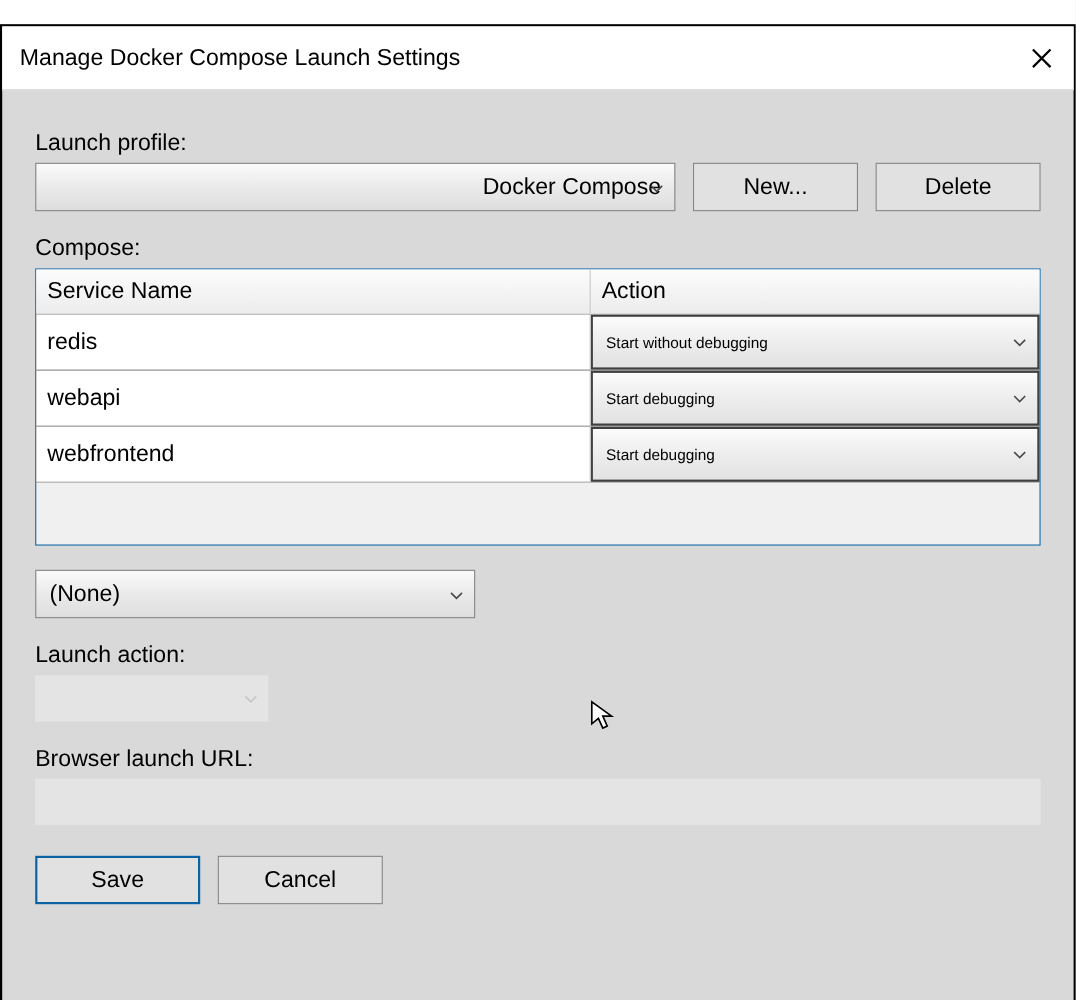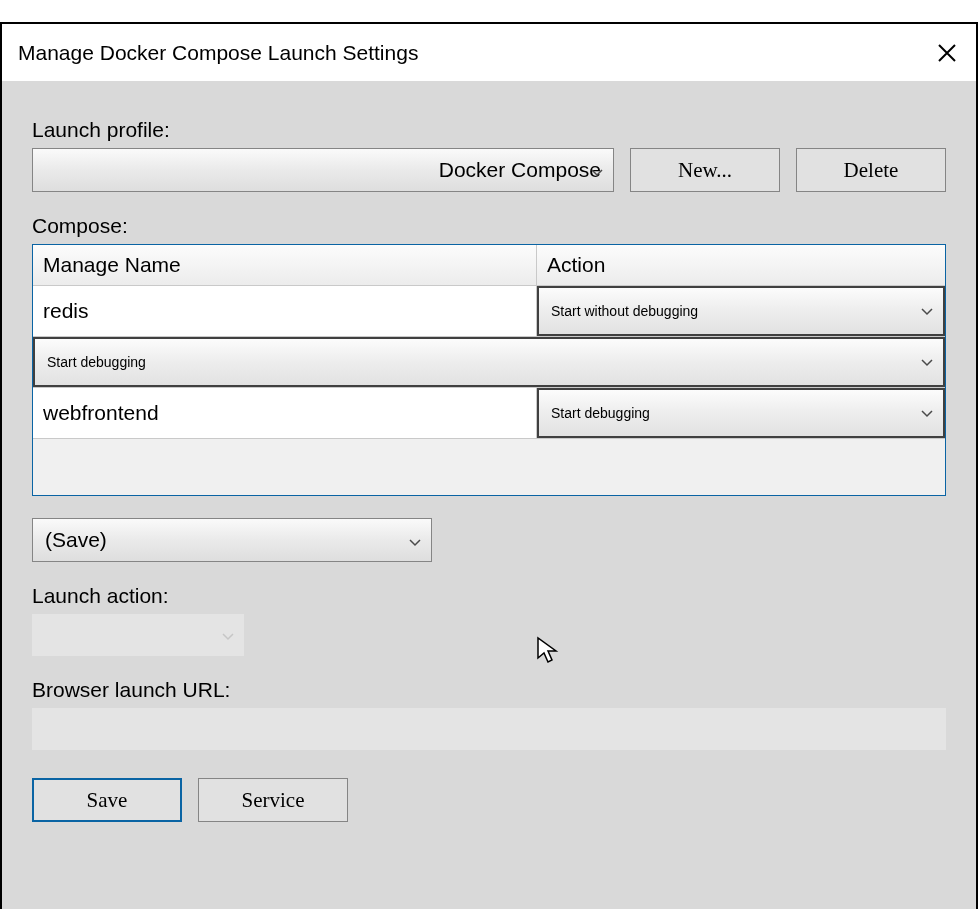--- a/index.html
+++ b/index.html
@@ -72,21 +72,21 @@
     .btn {
       height: 44px;
       min-width: 150px;
       border: 1px solid #858585;
       background: #e1e1e1;
       font-size: 21px;
       color: #000;
       display: flex;
       align-items: center;
       justify-content: center;
-      font-family: Liberation Serif, serif;
+      font-family: Liberation Sans, sans-serif;
       cursor: pointer;
     }
     .btn.primary {
       border: 2px solid #0a64a4;
     }
     .section-gap { height: 22px; }
     .table-wrap {
       border: 1px solid #0a64a4;
       background: #f0f0f0;
       width: 100%;
@@ -229,35 +229,36 @@
       <button class="btn">
           <span>Delete</span>
         </button>
     </div>
 
     <div class="section-gap"></div>
 
     <div class="label">Compose:</div>
     <div class="table-wrap">
       <div class="thead">
-        <div class="th col-name">Manage Name</div>
+        <div class="th col-name">Service Name</div>
         <div class="th col-action">Action</div>
       </div>
       <div class="trow">
         <div class="td col-name">redis</div>
         <div class="td col-action">
           <div class="action-combo">
             <span>Start without debugging</span>
             <span class="caret"><svg width="12" height="8" viewBox="0 0 12 8">
                   <path d="M1 1 L6 6 L11 1" stroke="#4a4a4a" stroke-width="1.5" fill="none"></path>
                 </svg></span>
           </div>
         </div>
       </div>
       <div class="trow">
+        <div class="td col-name">webapi</div>
         <div class="td col-action">
           <div class="action-combo">
             <span>Start debugging</span>
             <span class="caret"><svg width="12" height="8" viewBox="0 0 12 8">
                   <path d="M1 1 L6 6 L11 1" stroke="#4a4a4a" stroke-width="1.5" fill="none"></path>
                 </svg></span>
           </div>
         </div>
       </div>
       <div class="trow">
@@ -269,21 +270,21 @@
                   <path d="M1 1 L6 6 L11 1" stroke="#4a4a4a" stroke-width="1.5" fill="none"></path>
                 </svg></span>
           </div>
         </div>
       </div>
     </div>
 
     <div class="section-gap"></div>
 
     <div class="sm-combo">
-      <span>(Save)</span>
+      <span>(None)</span>
       <span class="caret"><svg width="12" height="8" viewBox="0 0 12 8">
             <path d="M1 1 L6 6 L11 1" stroke="#4a4a4a" stroke-width="1.5" fill="none"></path>
           </svg></span>
     </div>
 
     <div class="section-gap"></div>
 
     <div class="label">Launch action:</div>
     <div class="disabled-combo">
       <span></span>
@@ -295,21 +296,21 @@
     <div class="section-gap"></div>
 
     <div class="label">Browser launch URL:</div>
     <input class="url-input" type="text" disabled="" value="" style="">
 
     <div class="footer">
       <button class="btn primary">
           <span>Save</span>
         </button>
       <button class="btn">
-          <span>Service</span>
+          <span>Cancel</span>
         </button>
     </div>
 
   </div>
 </div>
 
 <div class="cursor">
   <svg width="24" height="30" viewBox="0 0 24 30">
     <path d="M2 2 L2 22 L8 17 L12 26 L16 24 L12 15 L20 15 Z" fill="#fff" stroke="#000" stroke-width="1.5"></path>
   </svg>

